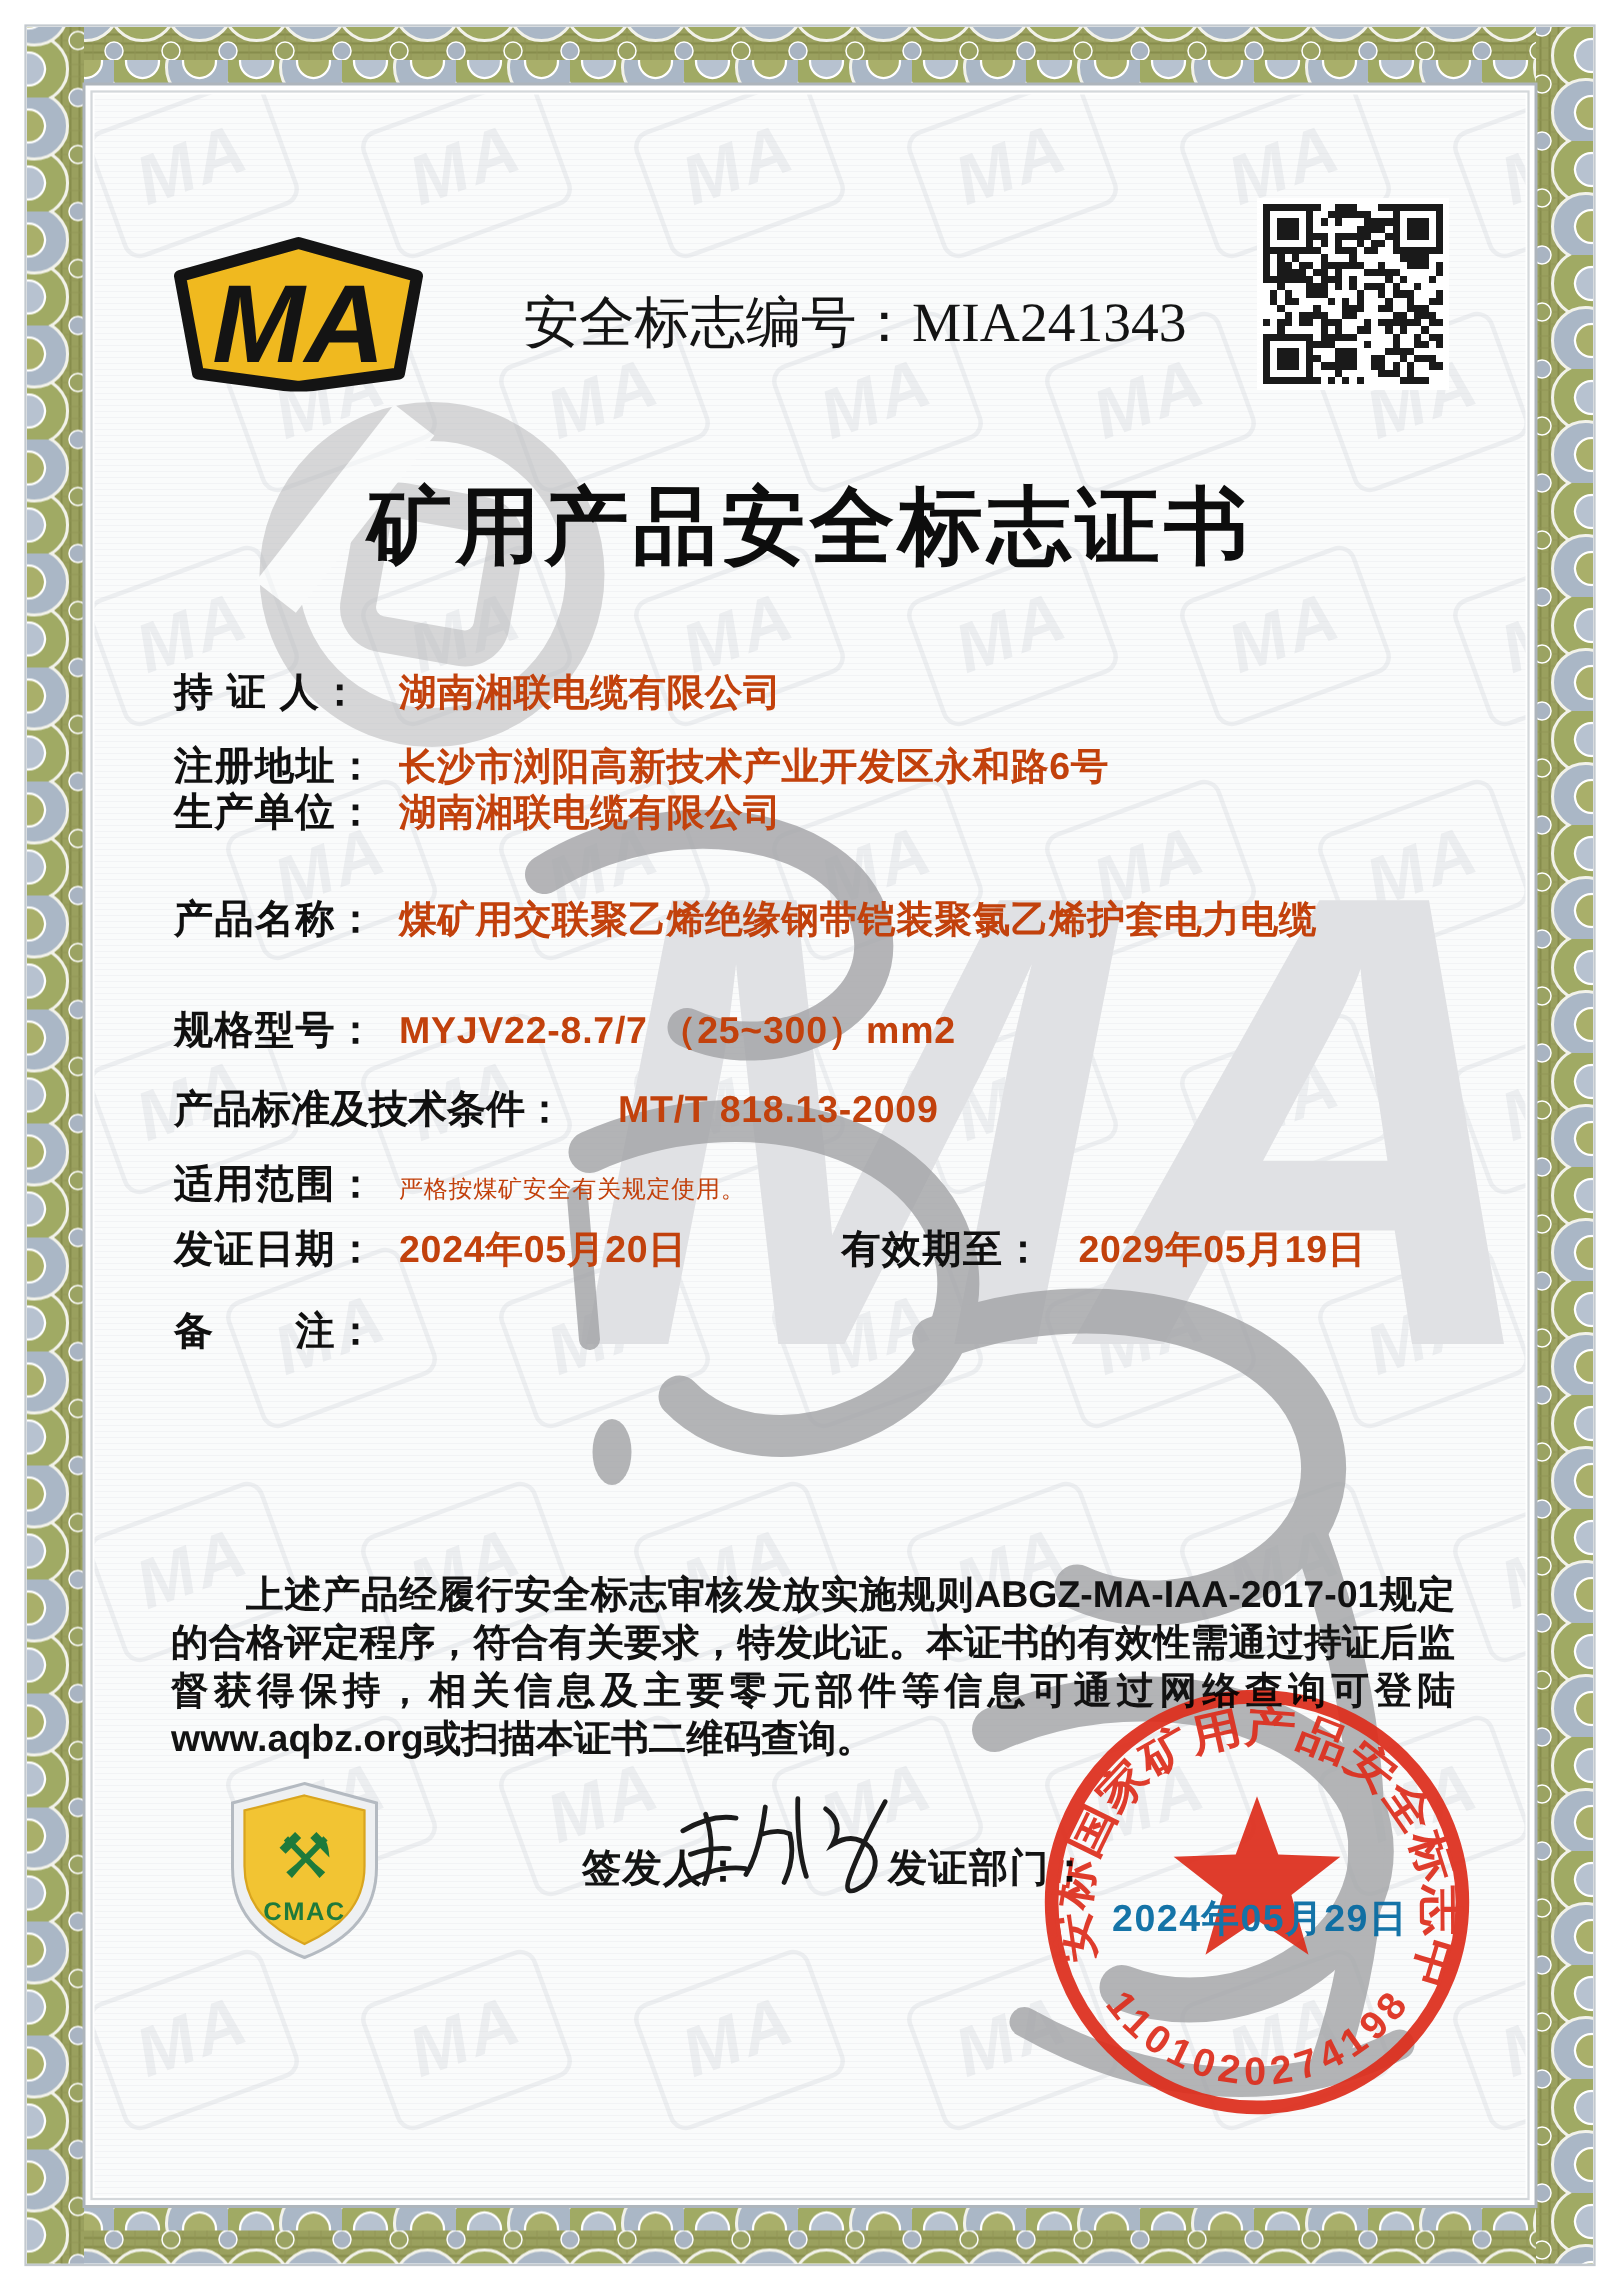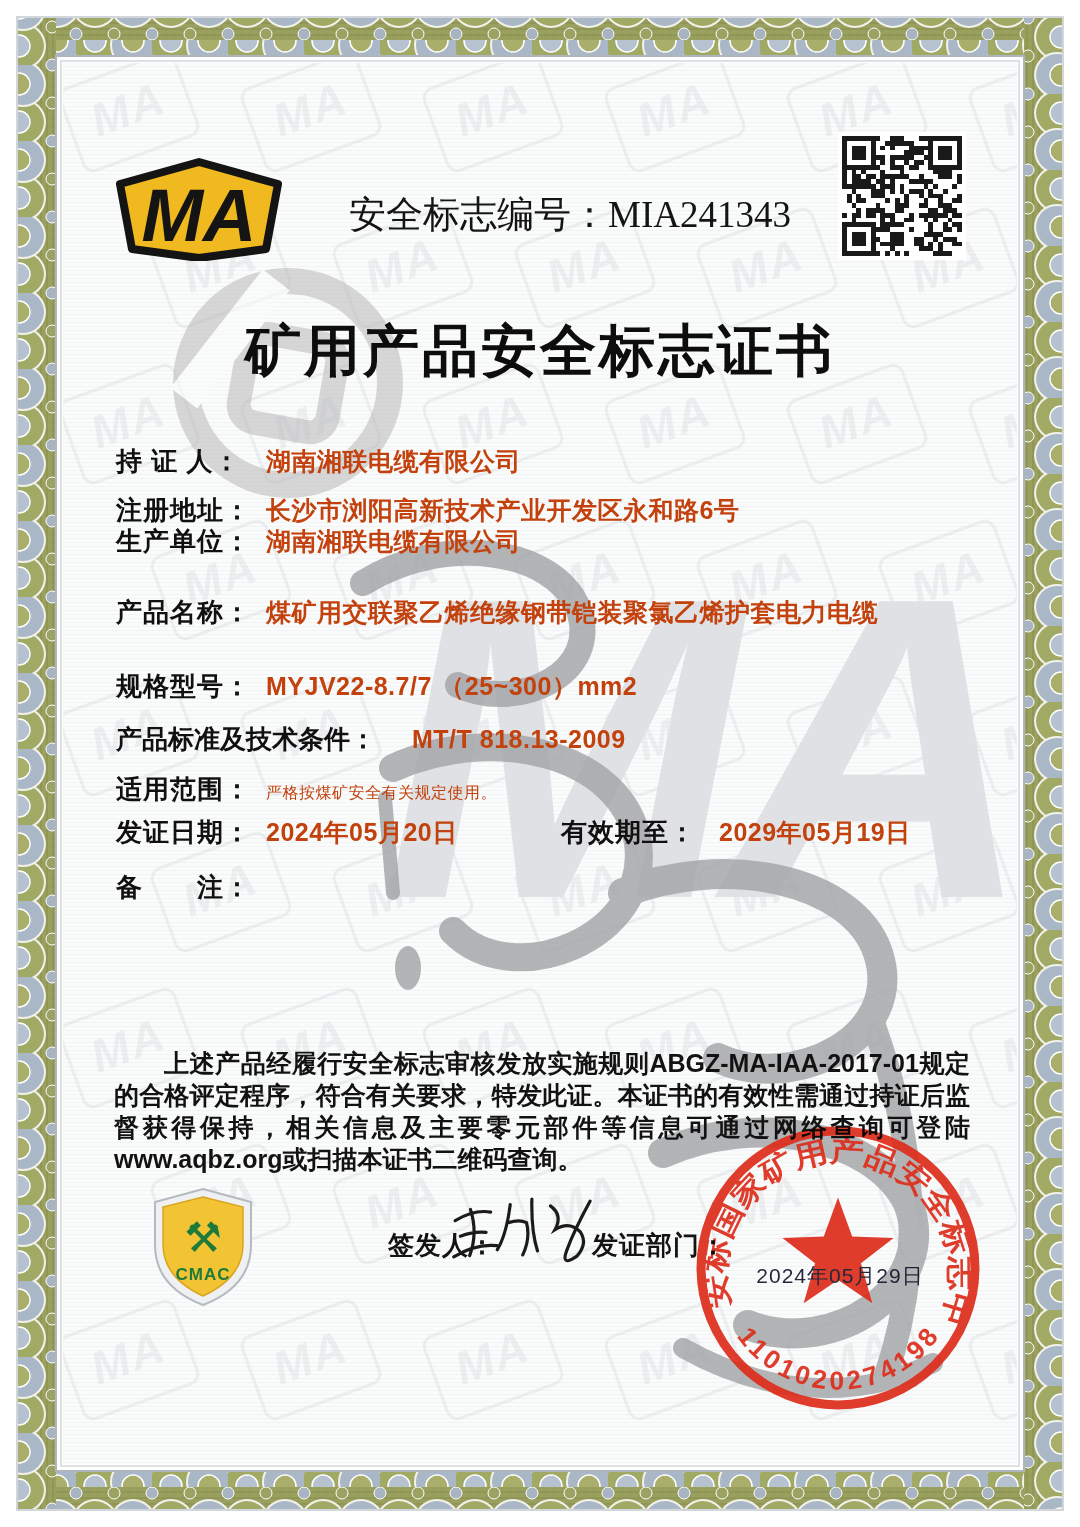--- a/index.html
+++ b/index.html
@@ -42,21 +42,21 @@
              line-height:32px;text-align:justify;text-indent:2em;color:#121212;}
   .cmac{position:absolute;left:150px;top:1186px;}
   .sign-label{position:absolute;top:1228px;font-size:26px;font-weight:700;color:#131313;letter-spacing:1px;}
   .sign-label.s1{left:388px;}
   .sign-label.s2{left:592px;}
   .signature{position:absolute;left:446px;top:1182px;transform:rotate(-4deg);}
   
   .seal{position:absolute;left:692px;top:1122px;width:292px;height:292px;z-index:6;opacity:.93;
         mix-blend-mode:multiply;}
   .seal-date{position:absolute;left:48px;top:140px;width:200px;text-align:center;
-             font-size:21px;font-weight:400;color:#0f172a;letter-spacing:1px;}
+             font-size:25px;font-weight:700;color:#0369a1;letter-spacing:1px;}
 </style>
 </head>
 <body>
 
 <div class="page">
 
   <svg class="border-svg" width="1080" height="1527" viewBox="0 0 1080 1527">
     <defs>
       <pattern id="gp" width="76" height="40" patternUnits="userSpaceOnUse">
         <rect width="76" height="40" fill="#9aa05e"></rect>

